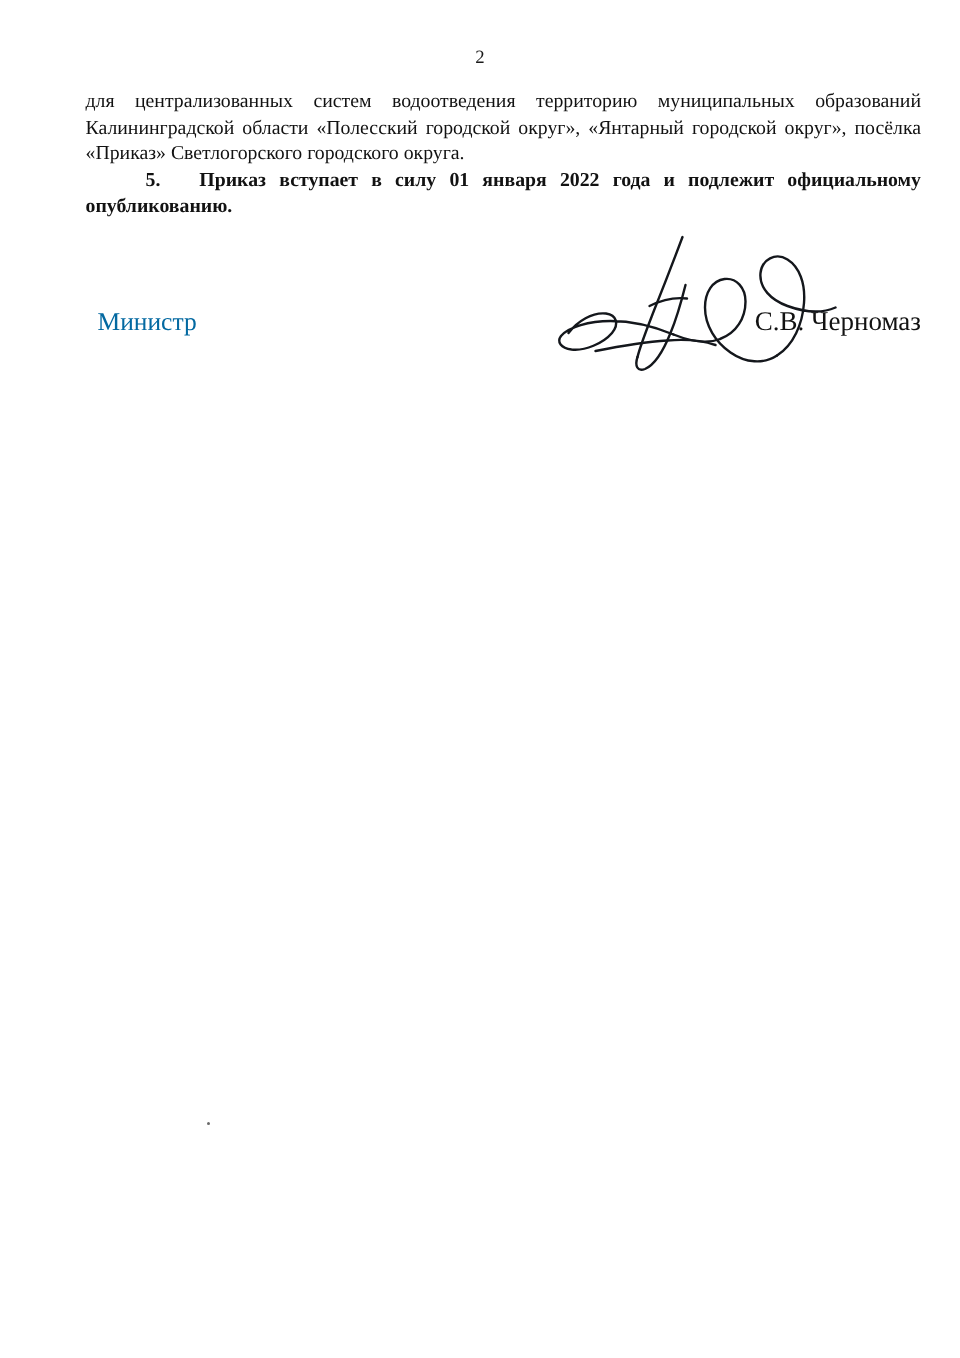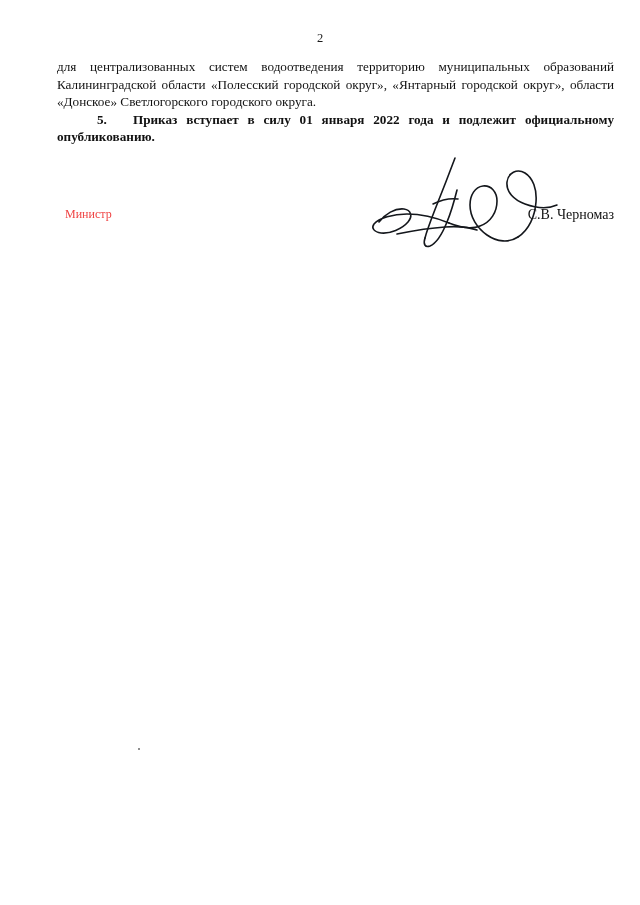--- a/index.html
+++ b/index.html
@@ -60,30 +60,30 @@
     position: absolute;
     top: 200px;
     left: 57px;
     width: 557px;
     height: 60px;
   }
   .sign-role {
     position: absolute;
     left: 8px;
     top: 6px;
-    font-size: 12px;
+    font-size: 17px;
     line-height: 17.6px;
-    color: #ef4444;
+    color: #0369a1;
     white-space: nowrap;
   }
   .sign-name {
     position: absolute;
     right: 0px;
     top: 6px;
-    font-size: 14px;
+    font-size: 18px;
     line-height: 17.6px;
     color: #121212;
     white-space: nowrap;
   }
   .sign-mark {
     position: absolute;
     left: 280px;
     top: -48px;
     width: 240px;
     height: 110px;
@@ -101,21 +101,21 @@
 </style>
 </head>
 <body>
 
 <div class="page">
 
   <div class="page-number">2</div>
 
   <div class="content">
 
-    <p class="para">для централизованных систем водоотведения территорию муниципальных образований Калининградской области «Полесский городской округ», «Янтарный городской округ», области «Донское» Светлогорского городского округа.</p>
+    <p class="para">для централизованных систем водоотведения территорию муниципальных образований Калининградской области «Полесский городской округ», «Янтарный городской округ», посёлка «Приказ» Светлогорского городского округа.</p>
 
     <p class="para indent"><span>5.</span><span class="num-gap"></span><span>Приказ вступает в силу 01 января 2022 года и подлежит официальному опубликованию.</span></p>
 
   </div>
 
   <div class="signature-block">
     <div class="sign-role">Министр</div>
 
     <svg class="sign-mark" viewBox="0 0 240 110">
       <g fill="none" stroke="#14171c" stroke-width="1.6" stroke-linecap="round" stroke-linejoin="round">

